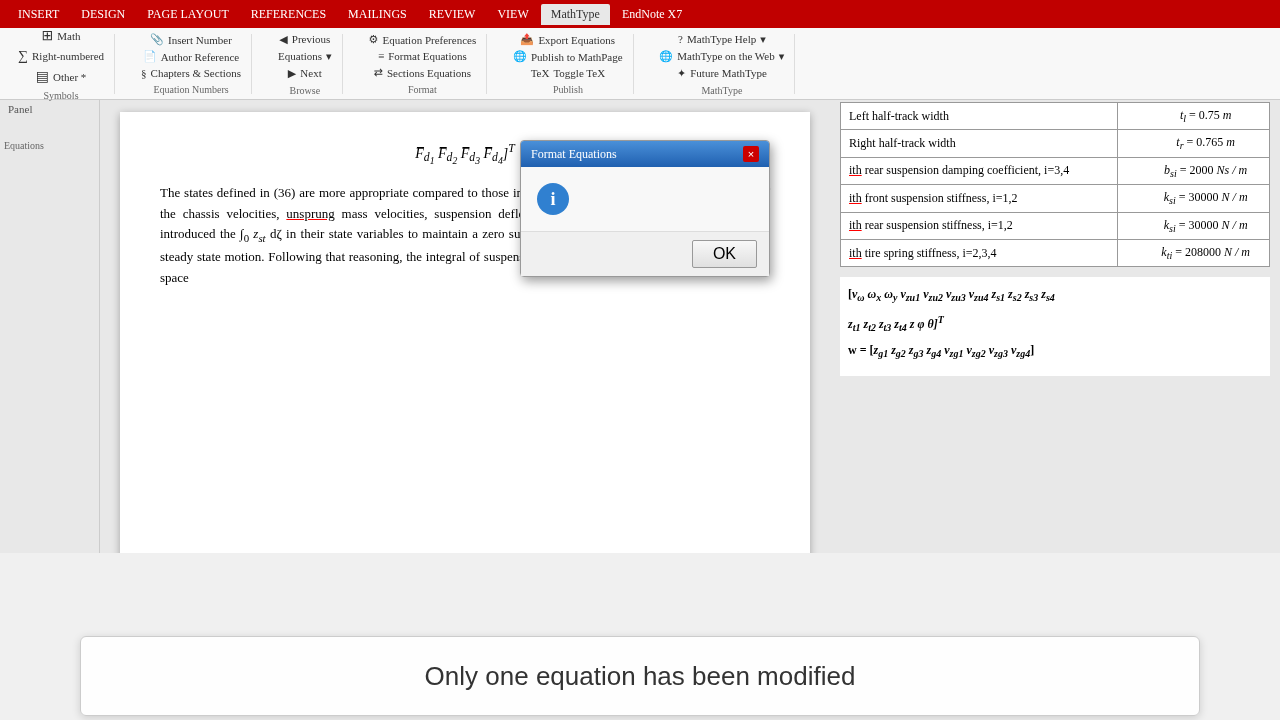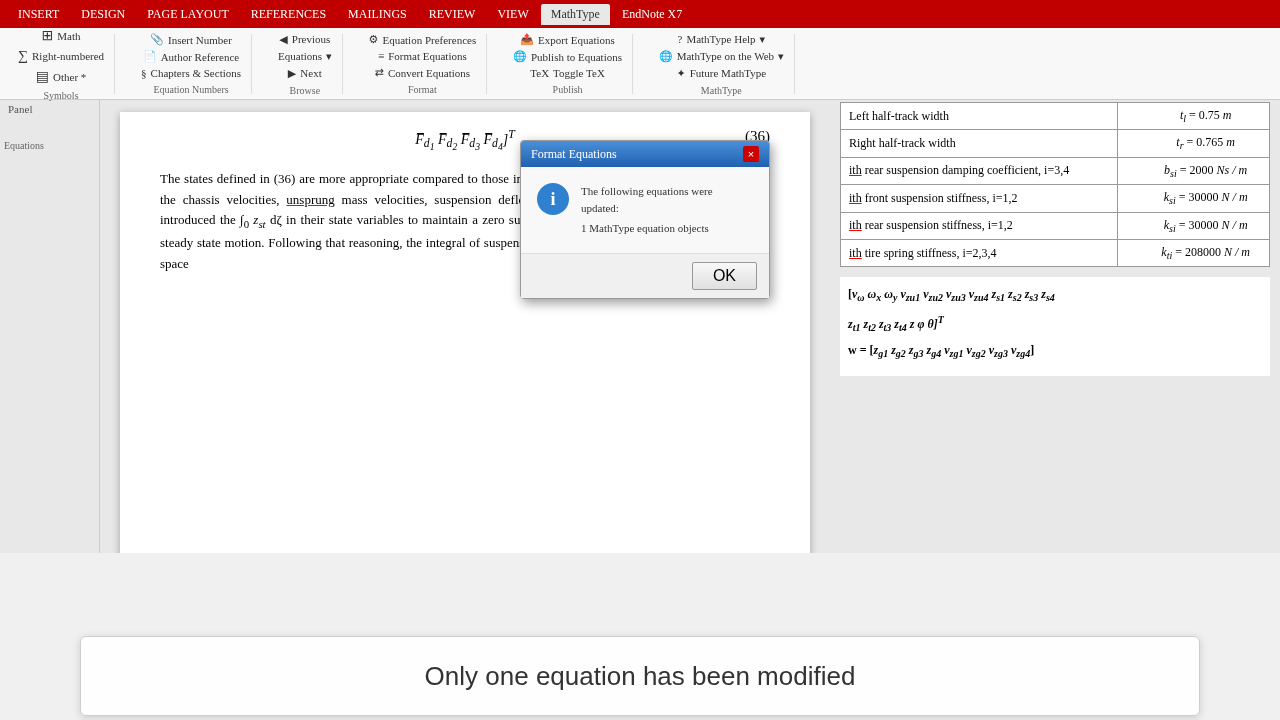--- a/index.html
+++ b/index.html
@@ -122,21 +122,21 @@
       justify-content: center;
       padding: 20px;
       overflow: hidden;
     }
 
     .document-page {
       background: #fff;
       width: 740px;
       height: 580px;
       box-shadow: 0 2px 8px rgba(0,0,0,0.3);
-      padding: 16px 40px;
+      padding: 30px 40px;
       position: relative;
       overflow: hidden;
     }
 
     .equation-line {
       text-align: center;
       font-size: 15px;
       margin-bottom: 16px;
       position: relative;
     }
@@ -377,33 +377,33 @@
       <div class="ribbon-btn">
         <span>⚙</span>
         <span>Equation Preferences</span>
       </div>
       <div class="ribbon-btn">
         <span>≡</span>
         <span>Format Equations</span>
       </div>
       <div class="ribbon-btn">
         <span>⇄</span>
-        <span>Convert Equations</span>
+        <span>Sections Equations</span>
       </div>
       <span class="ribbon-group-label">Format</span>
     </div>
 
     <div class="ribbon-group">
       <div class="ribbon-btn">
         <span>📤</span>
         <span>Export Equations</span>
       </div>
       <div class="ribbon-btn">
         <span>🌐</span>
-        <span>Publish to Equations</span>
+        <span>Publish to MathPage</span>
       </div>
       <div class="ribbon-btn">
         <span>TeX</span>
         <span>Toggle TeX</span>
       </div>
       <span class="ribbon-group-label">Publish</span>
     </div>
 
     <div class="ribbon-group">
       <div class="ribbon-btn">
@@ -522,24 +522,20 @@
   </div>
 </div>
 
 <div class="modal-dialog">
   <div class="modal-titlebar">
     <span>Format Equations</span>
     <button class="modal-close-btn">×</button>
   </div>
   <div class="modal-body">
     <div class="modal-icon">i</div>
-    <div>
-      <div class="modal-text">The following equations were updated:</div>
-      <div class="modal-text" style="margin-top:4px;">1  MathType equation objects</div>
-    </div>
   </div>
   <div class="modal-footer">
     <button class="ok-btn">OK</button>
   </div>
 </div>
 
 <div style="position:absolute; bottom:4px; left:80px; width:1120px; height:80px; background:rgba(255,255,255,0.92); border:1px solid #ccc; border-radius:6px; display:flex; align-items:center; justify-content:center; z-index:20; box-shadow: 0 2px 8px rgba(0,0,0,0.15);">
   <span class="bottom-bar-text">Only one equation has been modified</span>
 </div>
 

